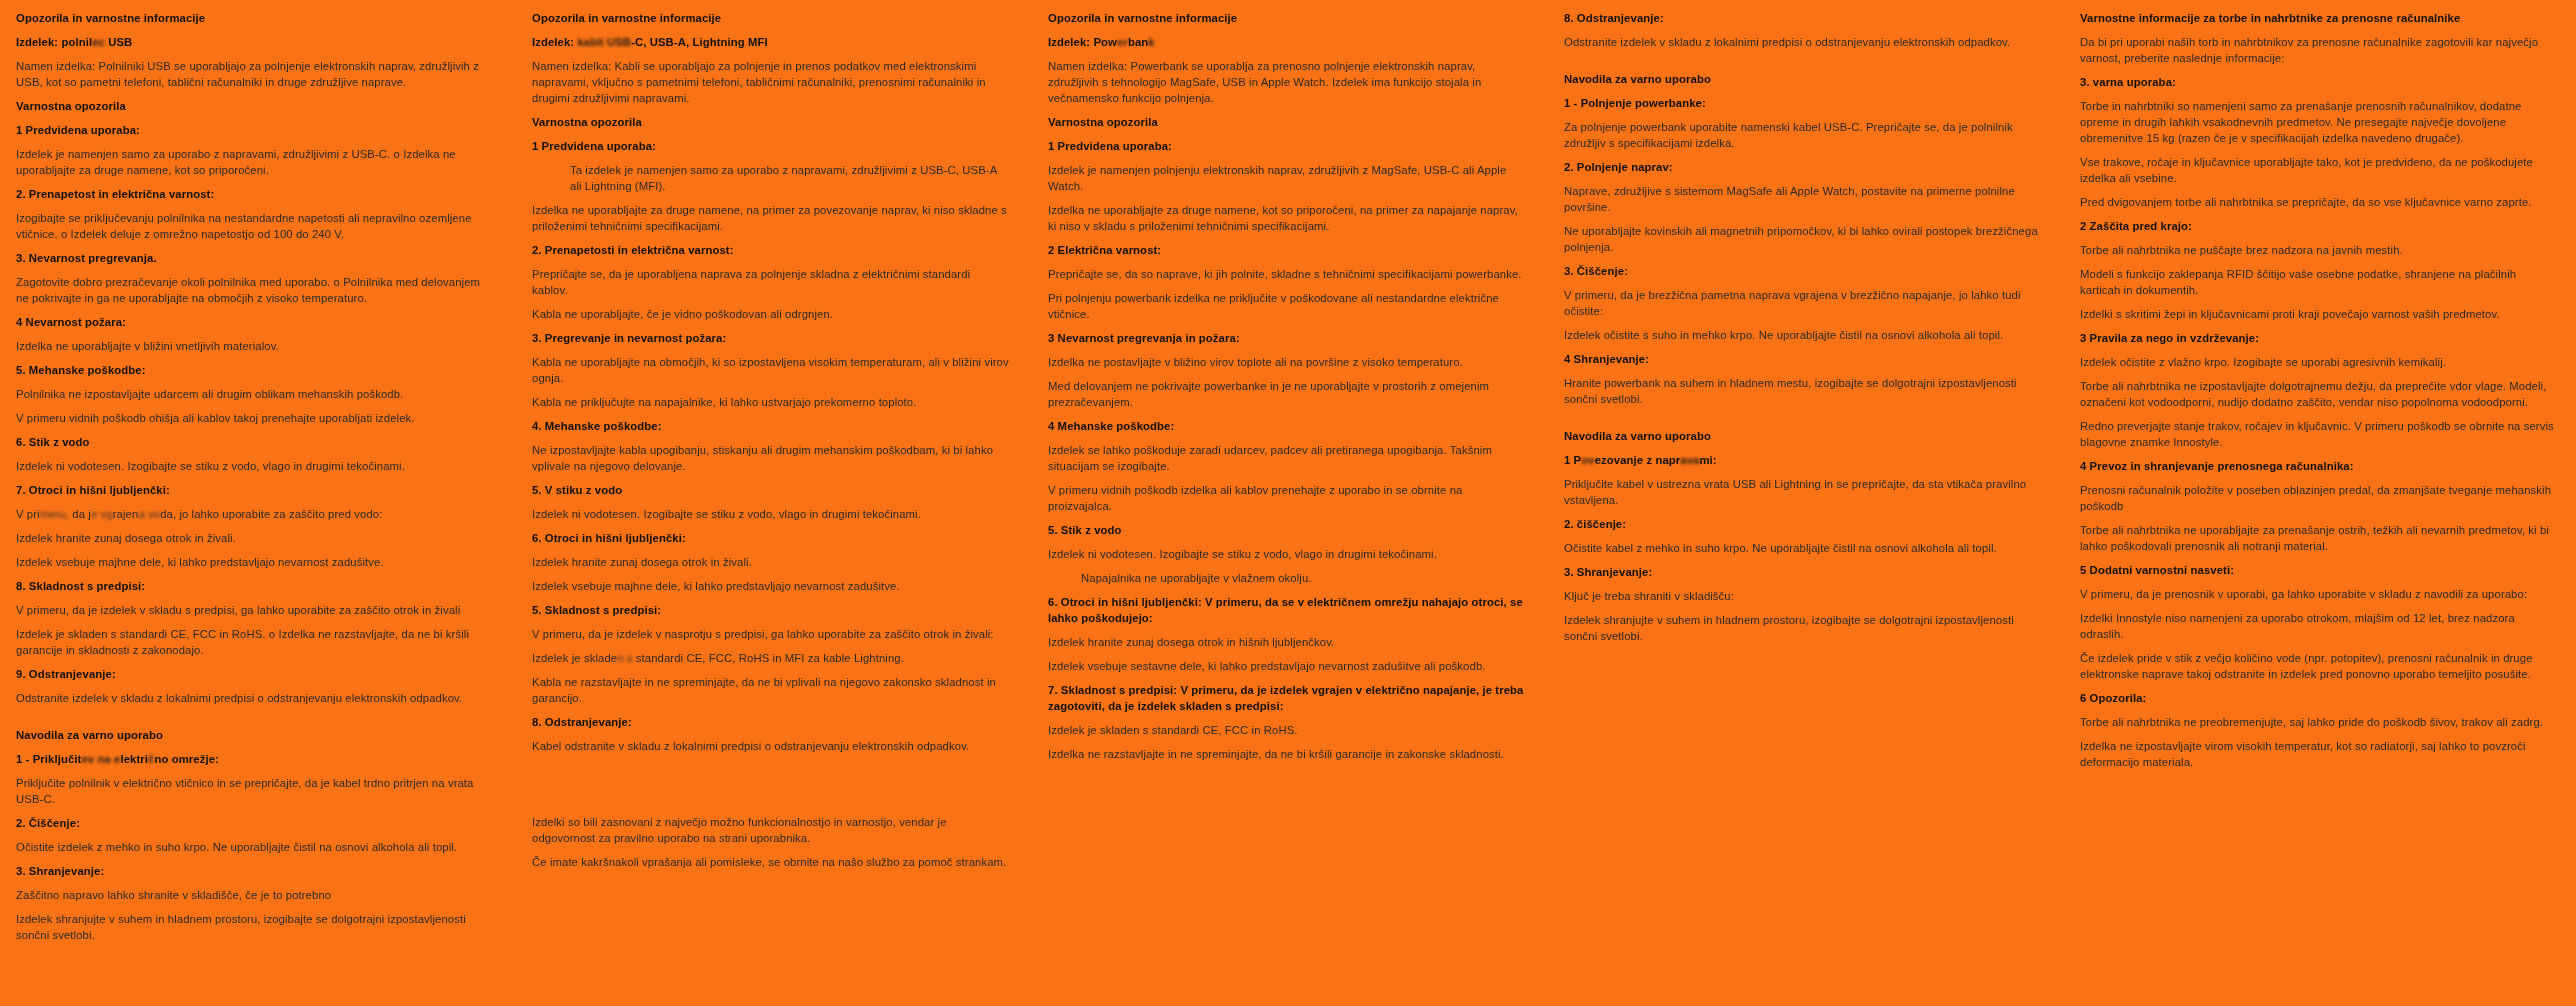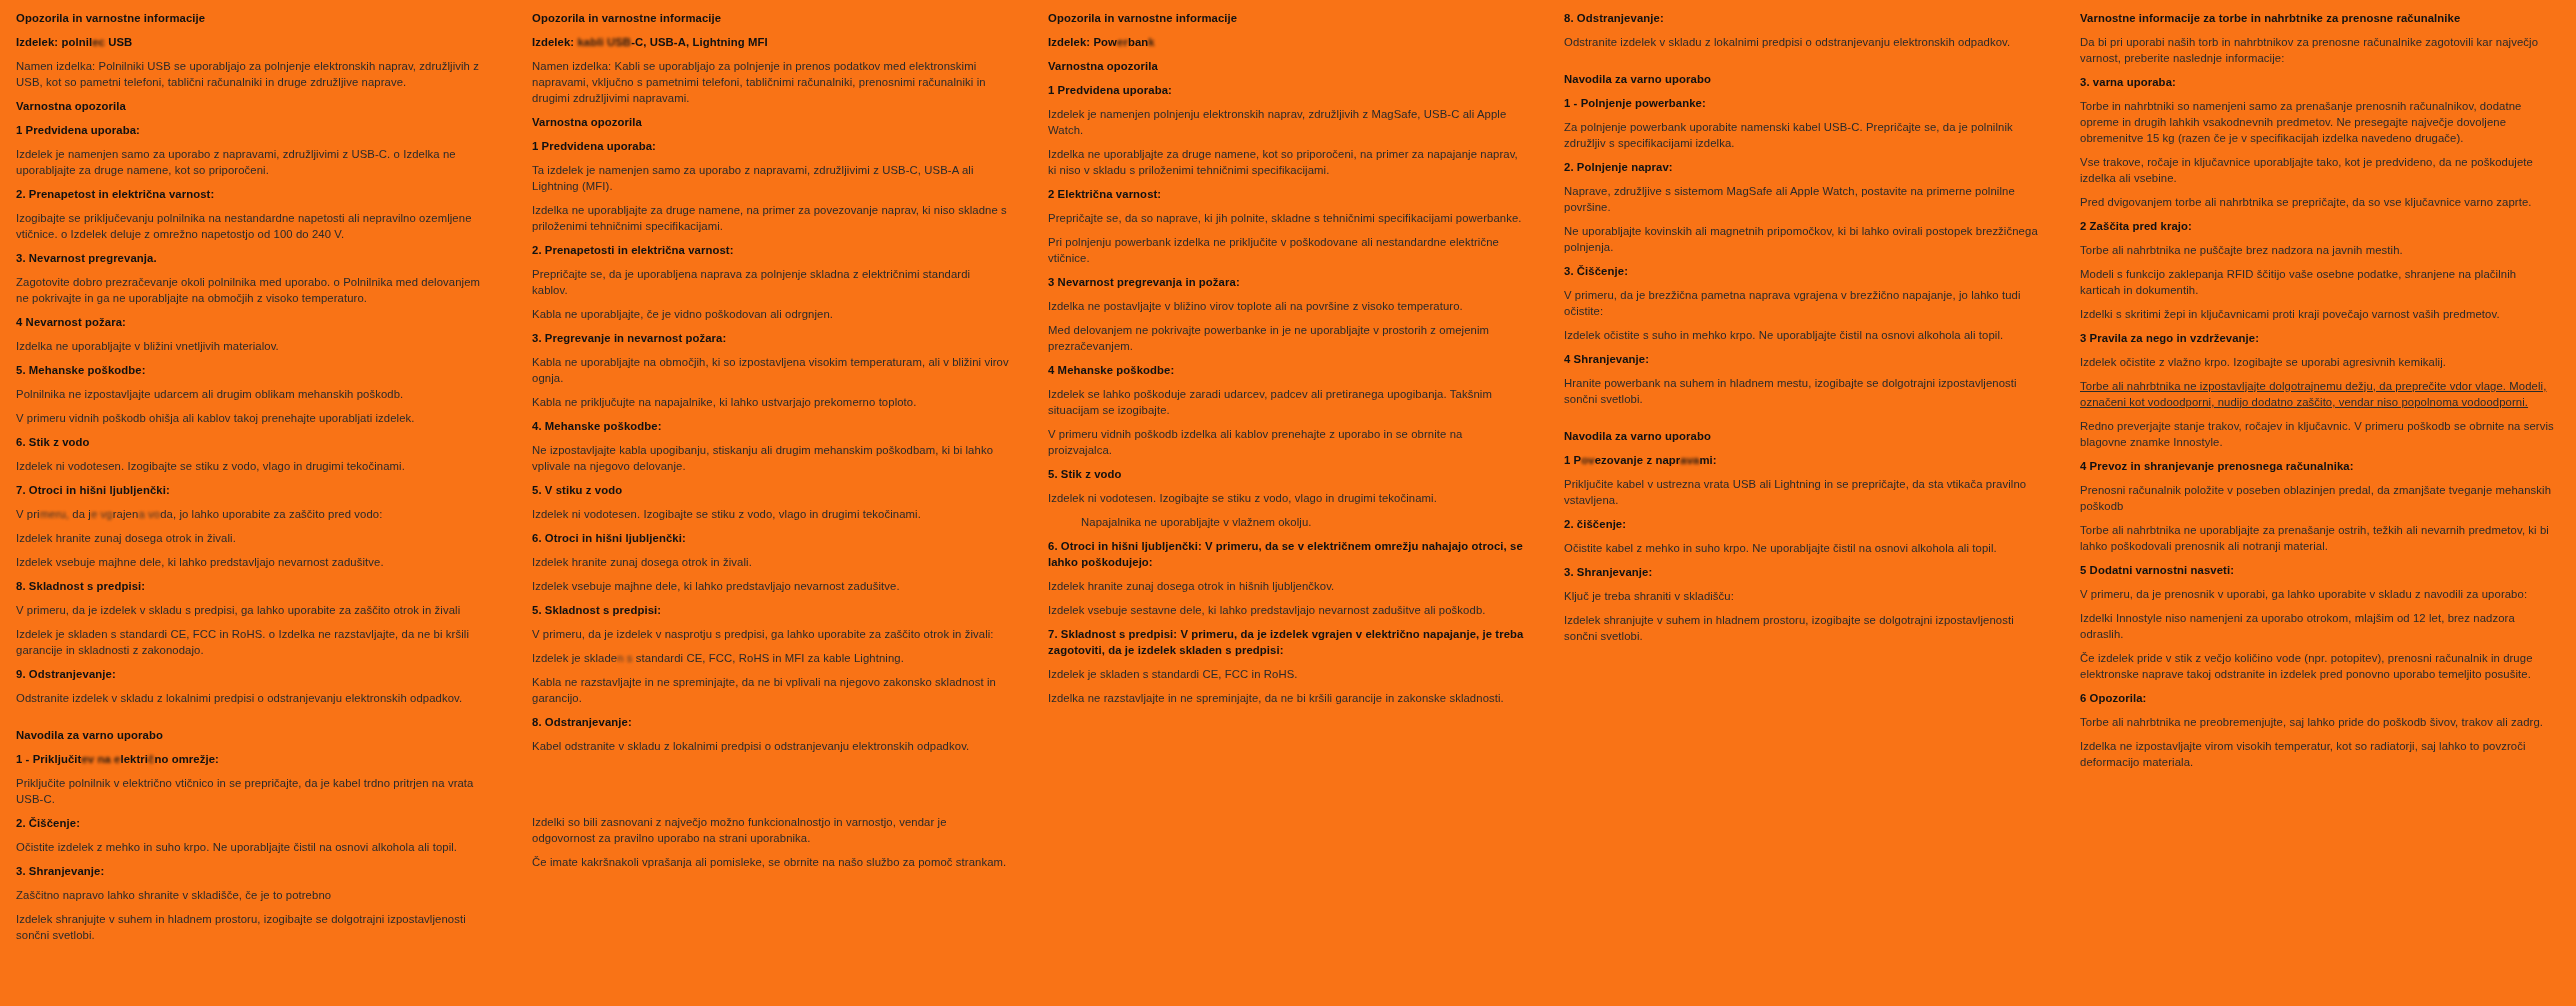--- a/index.html
+++ b/index.html
@@ -82,21 +82,21 @@
       <div class="blk h" style="color: rgb(17, 17, 17);">3. Shranjevanje:</div>
       <div class="blk p" style="color: rgb(42, 42, 42);">Zaščitno napravo lahko shranite v skladišče, če je to potrebno</div>
       <div class="blk p" style="color: rgb(42, 42, 42);">Izdelek shranjujte v suhem in hladnem prostoru, izogibajte se dolgotrajni izpostavljenosti sončni svetlobi.</div>
     </div>
     <div class="col">
       <div class="blk h" style="color: rgb(17, 17, 17);">Opozorila in varnostne informacije</div>
       <div class="blk h" style="color: rgb(17, 17, 17);"><span>Izdelek: </span><span class="blur">kabli USB</span><span>-C, USB-A, Lightning MFI</span></div>
       <div class="blk p" style="color: rgb(42, 42, 42);">Namen izdelka: Kabli se uporabljajo za polnjenje in prenos podatkov med elektronskimi napravami, vključno s pametnimi telefoni, tabličnimi računalniki, prenosnimi računalniki in drugimi združljivimi napravami.</div>
       <div class="blk h" style="color: rgb(17, 17, 17);">Varnostna opozorila</div>
       <div class="blk h" style="color: rgb(17, 17, 17);">1 Predvidena uporaba:</div>
-      <div class="blk p" style="color: rgb(42, 42, 42);">Ta izdelek je namenjen samo za uporabo z napravami, združljivimi z USB-C, USB-A ali Lightning (MFI).</div>
+      <div class="blk p" style="color: rgb(42, 42, 42); margin-left: 38px;">Ta izdelek je namenjen samo za uporabo z napravami, združljivimi z USB-C, USB-A ali Lightning (MFI).</div>
       <div class="blk p" style="color: rgb(42, 42, 42);">Izdelka ne uporabljajte za druge namene, na primer za povezovanje naprav, ki niso skladne s priloženimi tehničnimi specifikacijami.</div>
       <div class="blk h" style="color: rgb(17, 17, 17);">2. Prenapetosti in električna varnost:</div>
       <div class="blk p" style="color: rgb(42, 42, 42);">Prepričajte se, da je uporabljena naprava za polnjenje skladna z električnimi standardi kablov.</div>
       <div class="blk p" style="color: rgb(42, 42, 42);">Kabla ne uporabljajte, če je vidno poškodovan ali odrgnjen.</div>
       <div class="blk h" style="color: rgb(17, 17, 17);">3. Pregrevanje in nevarnost požara:</div>
       <div class="blk p" style="color: rgb(42, 42, 42);">Kabla ne uporabljajte na območjih, ki so izpostavljena visokim temperaturam, ali v bližini virov ognja.</div>
       <div class="blk p" style="color: rgb(42, 42, 42);">Kabla ne priključujte na napajalnike, ki lahko ustvarjajo prekomerno toploto.</div>
       <div class="blk h" style="color: rgb(17, 17, 17);">4. Mehanske poškodbe:</div>
       <div class="blk p" style="color: rgb(42, 42, 42);">Ne izpostavljajte kabla upogibanju, stiskanju ali drugim mehanskim poškodbam, ki bi lahko vplivale na njegovo delovanje.</div>
       <div class="blk h" style="color: rgb(17, 17, 17);">5. V stiku z vodo</div>
@@ -109,20 +109,21 @@
       <div class="blk p" style="color: rgb(42, 42, 42);"><span>Izdelek je sklade</span><span class="blur">n s</span><span> standardi CE, FCC, RoHS in MFI za kable Lightning.</span></div>
       <div class="blk p" style="color: rgb(42, 42, 42);">Kabla ne razstavljajte in ne spreminjajte, da ne bi vplivali na njegovo zakonsko skladnost in garancijo.</div>
       <div class="blk h" style="color: rgb(17, 17, 17);">8. Odstranjevanje:</div>
       <div class="blk p" style="color: rgb(42, 42, 42);">Kabel odstranite v skladu z lokalnimi predpisi o odstranjevanju elektronskih odpadkov.</div>
       <div class="blk p gap2" style="color: rgb(42, 42, 42);">Izdelki so bili zasnovani z največjo možno funkcionalnostjo in varnostjo, vendar je odgovornost za pravilno uporabo na strani uporabnika.</div>
       <div class="blk p" style="color: rgb(42, 42, 42);">Če imate kakršnakoli vprašanja ali pomisleke, se obrnite na našo službo za pomoč strankam.</div>
     </div>
     <div class="col">
       <div class="blk h" style="color: rgb(17, 17, 17);">Opozorila in varnostne informacije</div>
       <div class="blk h" style="color: rgb(17, 17, 17);"><span>Izdelek: Pow</span><span class="blur">er</span><span>ban</span><span class="blur">k</span></div>
+      <div class="blk p" style="color: rgb(42, 42, 42);">Namen izdelka: Powerbank se uporablja za prenosno polnjenje elektronskih naprav, združljivih s tehnologijo MagSafe, USB in Apple Watch. Izdelek ima funkcijo stojala in večnamensko funkcijo polnjenja.</div>
       <div class="blk h" style="color: rgb(17, 17, 17);">Varnostna opozorila</div>
       <div class="blk h" style="color: rgb(17, 17, 17);">1 Predvidena uporaba:</div>
       <div class="blk p" style="color: rgb(42, 42, 42);">Izdelek je namenjen polnjenju elektronskih naprav, združljivih z MagSafe, USB-C ali Apple Watch.</div>
       <div class="blk p" style="color: rgb(42, 42, 42);">Izdelka ne uporabljajte za druge namene, kot so priporočeni, na primer za napajanje naprav, ki niso v skladu s priloženimi tehničnimi specifikacijami.</div>
       <div class="blk h" style="color: rgb(17, 17, 17);">2 Električna varnost:</div>
       <div class="blk p" style="color: rgb(42, 42, 42);">Prepričajte se, da so naprave, ki jih polnite, skladne s tehničnimi specifikacijami powerbanke.</div>
       <div class="blk p" style="color: rgb(42, 42, 42);">Pri polnjenju powerbank izdelka ne priključite v poškodovane ali nestandardne električne vtičnice.</div>
       <div class="blk h" style="color: rgb(17, 17, 17);">3 Nevarnost pregrevanja in požara:</div>
       <div class="blk p" style="color: rgb(42, 42, 42);">Izdelka ne postavljajte v bližino virov toplote ali na površine z visoko temperaturo.</div>
       <div class="blk p" style="color: rgb(42, 42, 42);">Med delovanjem ne pokrivajte powerbanke in je ne uporabljajte v prostorih z omejenim prezračevanjem.</div>
@@ -168,21 +169,21 @@
       <div class="blk h" style="color: rgb(17, 17, 17);">3. varna uporaba:</div>
       <div class="blk p" style="color: rgb(42, 42, 42);">Torbe in nahrbtniki so namenjeni samo za prenašanje prenosnih računalnikov, dodatne opreme in drugih lahkih vsakodnevnih predmetov. Ne presegajte največje dovoljene obremenitve 15 kg (razen če je v specifikacijah izdelka navedeno drugače).</div>
       <div class="blk p" style="color: rgb(42, 42, 42);">Vse trakove, ročaje in ključavnice uporabljajte tako, kot je predvideno, da ne poškodujete izdelka ali vsebine.</div>
       <div class="blk p" style="color: rgb(42, 42, 42);">Pred dvigovanjem torbe ali nahrbtnika se prepričajte, da so vse ključavnice varno zaprte.</div>
       <div class="blk h" style="color: rgb(17, 17, 17);">2 Zaščita pred krajo:</div>
       <div class="blk p" style="color: rgb(42, 42, 42);">Torbe ali nahrbtnika ne puščajte brez nadzora na javnih mestih.</div>
       <div class="blk p" style="color: rgb(42, 42, 42);">Modeli s funkcijo zaklepanja RFID ščitijo vaše osebne podatke, shranjene na plačilnih karticah in dokumentih.</div>
       <div class="blk p" style="color: rgb(42, 42, 42);">Izdelki s skritimi žepi in ključavnicami proti kraji povečajo varnost vaših predmetov.</div>
       <div class="blk h" style="color: rgb(17, 17, 17);">3 Pravila za nego in vzdrževanje:</div>
       <div class="blk p" style="color: rgb(42, 42, 42);">Izdelek očistite z vlažno krpo. Izogibajte se uporabi agresivnih kemikalij.</div>
-      <div class="blk p" style="color: rgb(42, 42, 42); text-decoration: underline;">Torbe ali nahrbtnika ne izpostavljajte dolgotrajnemu dežju, da preprečite vdor vlage. Modeli, označeni kot vodoodporni, nudijo dodatno zaščito, vendar niso popolnoma vodoodporni.</div>
+      <div class="blk p" style="color: rgb(42, 42, 42);">Torbe ali nahrbtnika ne izpostavljajte dolgotrajnemu dežju, da preprečite vdor vlage. Modeli, označeni kot vodoodporni, nudijo dodatno zaščito, vendar niso popolnoma vodoodporni.</div>
       <div class="blk p" style="color: rgb(42, 42, 42);">Redno preverjajte stanje trakov, ročajev in ključavnic. V primeru poškodb se obrnite na servis blagovne znamke Innostyle.</div>
       <div class="blk h" style="color: rgb(17, 17, 17);">4 Prevoz in shranjevanje prenosnega računalnika:</div>
       <div class="blk p" style="color: rgb(42, 42, 42);">Prenosni računalnik položite v poseben oblazinjen predal, da zmanjšate tveganje mehanskih poškodb</div>
       <div class="blk p" style="color: rgb(42, 42, 42);">Torbe ali nahrbtnika ne uporabljajte za prenašanje ostrih, težkih ali nevarnih predmetov, ki bi lahko poškodovali prenosnik ali notranji material.</div>
       <div class="blk h" style="color: rgb(17, 17, 17);">5 Dodatni varnostni nasveti:</div>
       <div class="blk p" style="color: rgb(42, 42, 42);">V primeru, da je prenosnik v uporabi, ga lahko uporabite v skladu z navodili za uporabo:</div>
       <div class="blk p" style="color: rgb(42, 42, 42);">Izdelki Innostyle niso namenjeni za uporabo otrokom, mlajšim od 12 let, brez nadzora odraslih.</div>
       <div class="blk p" style="color: rgb(42, 42, 42);">Če izdelek pride v stik z večjo količino vode (npr. potopitev), prenosni računalnik in druge elektronske naprave takoj odstranite in izdelek pred ponovno uporabo temeljito posušite.</div>
       <div class="blk h" style="color: rgb(17, 17, 17);">6 Opozorila:</div>
       <div class="blk p" style="color: rgb(42, 42, 42);">Torbe ali nahrbtnika ne preobremenjujte, saj lahko pride do poškodb šivov, trakov ali zadrg.</div>

